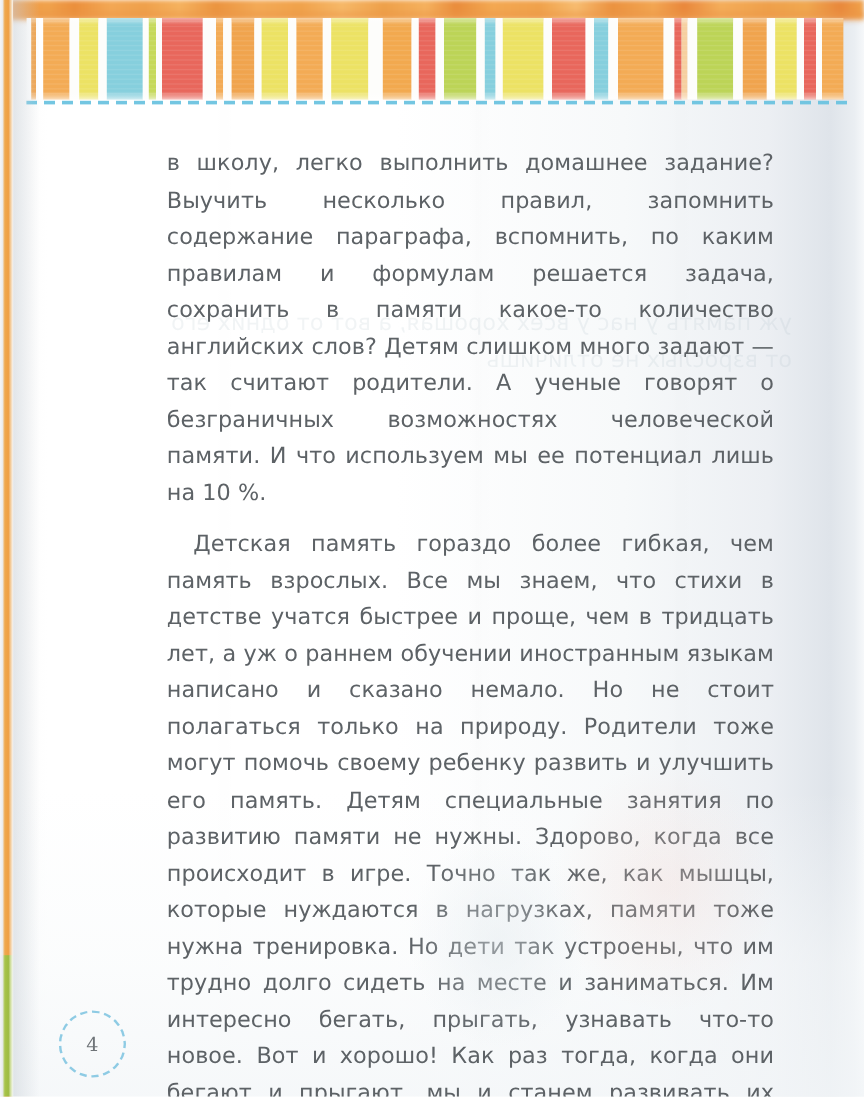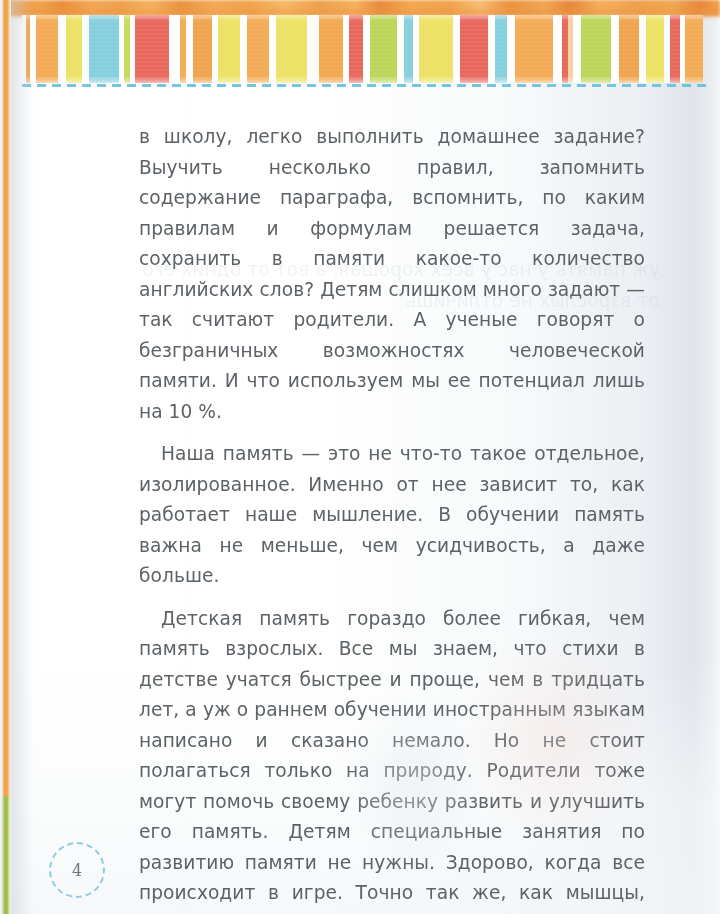--- a/index.html
+++ b/index.html
@@ -308,21 +308,20 @@
   <div class="dash-rule" id="dash-rule" style="background: repeating-linear-gradient(to right, rgb(108, 195, 224) 0px, rgb(108, 195, 224) 9px, rgba(255, 255, 255, 0) 9px, rgba(255, 255, 255, 0) 15px);"></div>
 
   <div class="spine-edge" id="spine-edge"></div>
   <div class="spine-edge-green" id="spine-edge-green"></div>
   <div class="page-left-shadow"></div>
 
   <div class="ghost-layer">уж память у нас у всех хорошая, а вот от одних его от взрослых не отличишь</div>
 
   <div class="textblock">
     <p>в школу, легко выполнить домашнее задание? Выучить несколько правил, запомнить содержание параграфа, вспомнить, по каким правилам и формулам решается задача, сохранить в памяти какое-то количество английских слов? Детям слишком много задают — так считают родители. А ученые говорят о безграничных возможностях человеческой памяти. И что используем мы ее потенциал лишь на 10 %.</p>
-    <p class="indent">Наша память — это не что-то такое отдельное, изолированное. Именно от нее зависит то, как работает наше мышление. В обучении память важна не меньше, чем усидчивость, а даже больше.</p>
     <p class="indent">Детская память гораздо более гибкая, чем память взрослых. Все мы знаем, что стихи в детстве учатся быстрее и проще, чем в тридцать лет, а уж о раннем обучении иностранным языкам написано и сказано немало. Но не стоит полагаться только на природу. Родители тоже могут помочь своему ребенку развить и улучшить его память. Детям специальные занятия по развитию памяти не нужны. Здорово, когда все происходит в игре. Точно так же, как мышцы, которые нуждаются в нагрузках, памяти тоже нужна тренировка. Но дети так устроены, что им трудно долго сидеть на месте и заниматься. Им интересно бегать, прыгать, узнавать что-то новое. Вот и хорошо! Как раз тогда, когда они бегают и прыгают, мы и станем развивать их память. Незаметно, без давления и напряжения, с интересом, в игре. И ведь получится! Потому, что когда детям интересно, происходят самые настоящие чудеса!</p>
   </div>
 
   <div class="warm-blotch"></div>
   <div class="warm-blotch2"></div>
 
   <div class="folio" style="border-color: rgb(142, 203, 228);">
     <span>4</span>
   </div>
 

